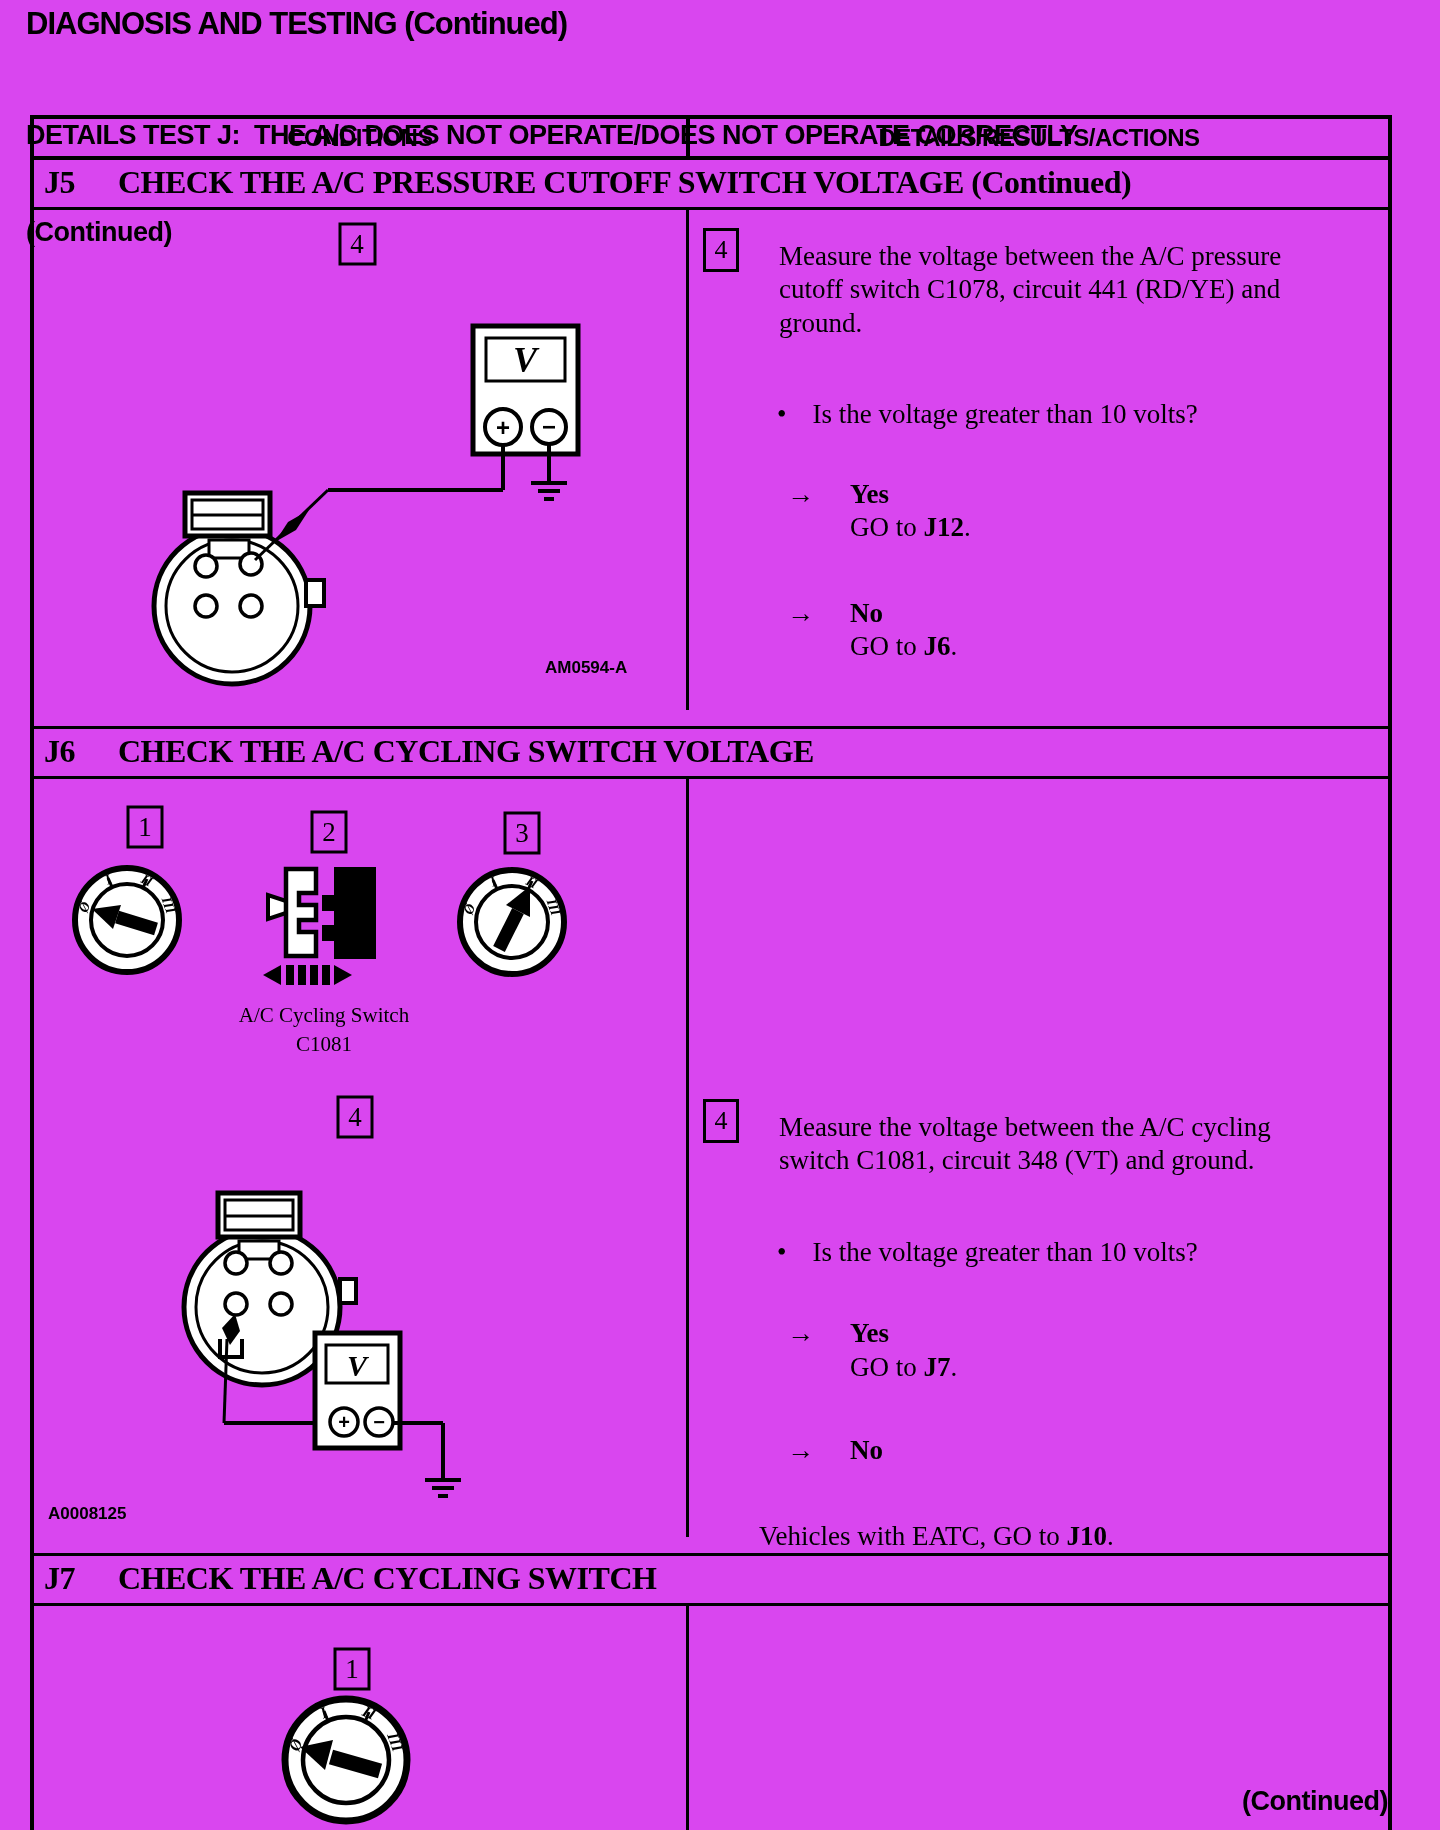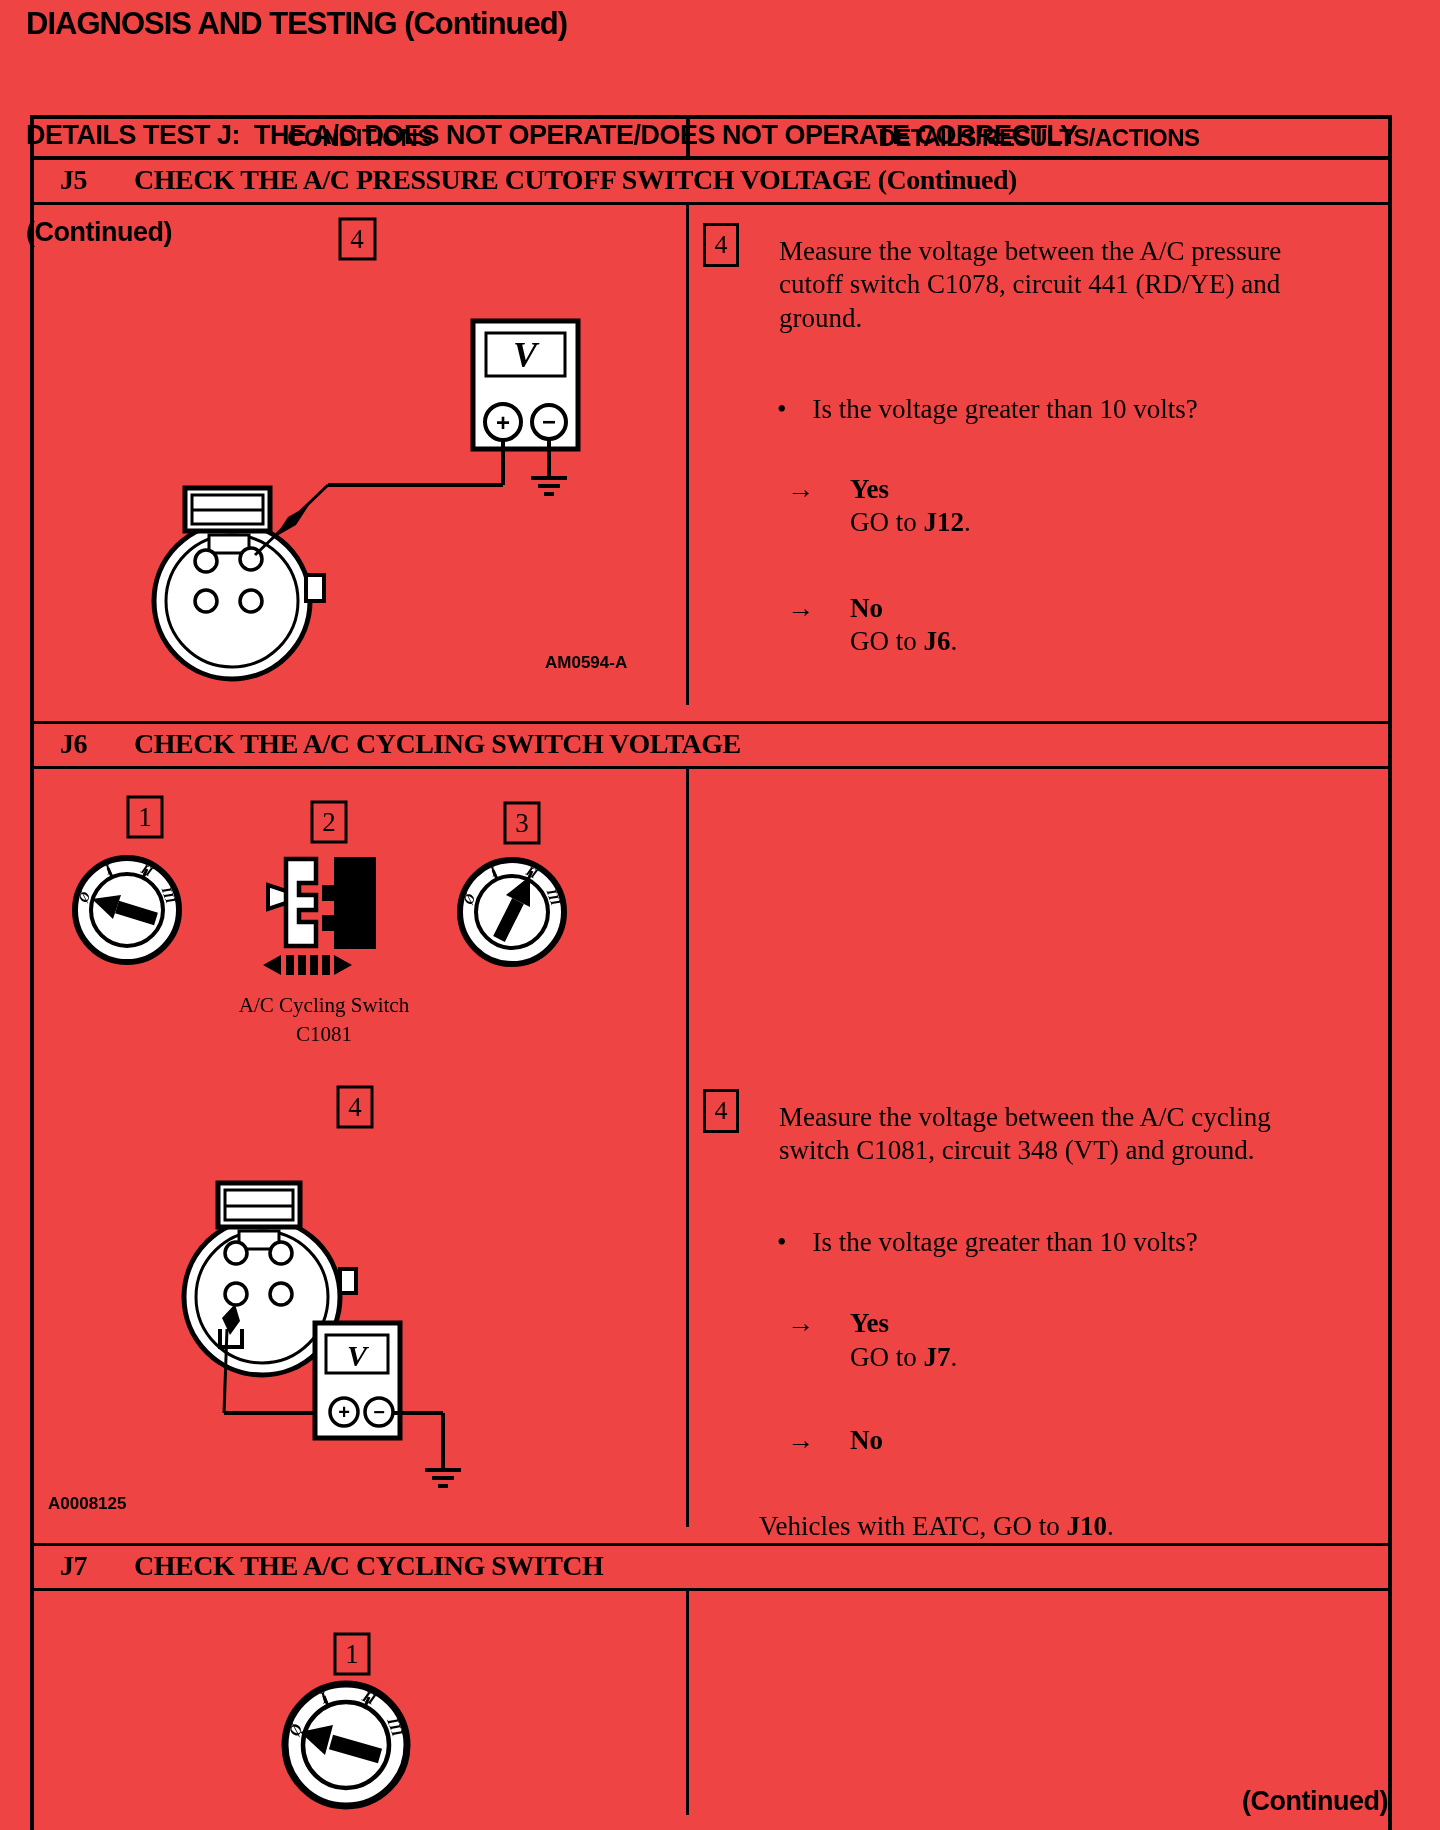--- a/index.html
+++ b/index.html
@@ -1,23 +1,23 @@
 <!DOCTYPE html>
 <html><head>
 <meta charset="utf-8">
 <style>
   html,body{margin:0;padding:0;background:#e8e8e8;}
-  .page{position:relative;width:1440px;height:1830px;background:#ef4444;color:#000;margin:0 auto;overflow:hidden;}
+  .page{position:relative;width:1440px;height:1830px;background:#d946ef;color:#000;margin:0 auto;overflow:hidden;}
   .doc-title{position:absolute;left:26px;top:6px;font-family:"Liberation Sans",sans-serif;font-weight:bold;font-size:31px;letter-spacing:-1px;}
   .doc-subtitle{position:absolute;left:26px;top:54px;font-family:"Liberation Sans",sans-serif;font-weight:bold;font-size:27px;line-height:1.2;letter-spacing:-0.5px;white-space:pre-wrap;}
   .grid{position:absolute;left:30px;top:115px;width:1354px;border:4px solid #000;}
   .thead{display:flex;border-bottom:4px solid #000;height:37px;align-items:center;font-family:"Liberation Sans",sans-serif;font-weight:bold;font-size:24px;letter-spacing:-0.5px;}
   .th-left{width:652px;border-right:4px solid #000;text-align:center;flex:none;align-self:stretch;display:flex;align-items:center;justify-content:center;}
   .th-right{flex:1;text-align:center;}
-  .sec-title{border-bottom:3px solid #000;padding:4px 10px 6px 26px;font-family:"Liberation Serif",serif;font-weight:bold;font-size:28px;letter-spacing:-0.5px;}
+  .sec-title{border-bottom:3px solid #000;padding:4px 10px 6px 10px;font-family:"Liberation Serif",serif;font-weight:bold;font-size:32px;letter-spacing:-0.5px;}
   .sec-id{display:inline-block;min-width:44px;margin-right:30px;}
   .body-row{display:flex;border-bottom:3px solid #000;}
   .body-row.last{border-bottom:none;}
   .cell-left{width:652px;border-right:3px solid #000;flex:none;position:relative;}
   .cell-right{flex:1;padding:16px 20px 0 14px;font-family:"Liberation Serif",serif;font-size:27px;line-height:1.24;}
   .h-j5 .cell-left, .h-j5 .cell-right{height:500px;}
   .h-j6 .cell-left, .h-j6 .cell-right{height:758px;}
   .h-j7 .cell-left, .h-j7 .cell-right{height:224px;}
   svg{display:block;}
   .step-row{display:flex;align-items:flex-start;}

